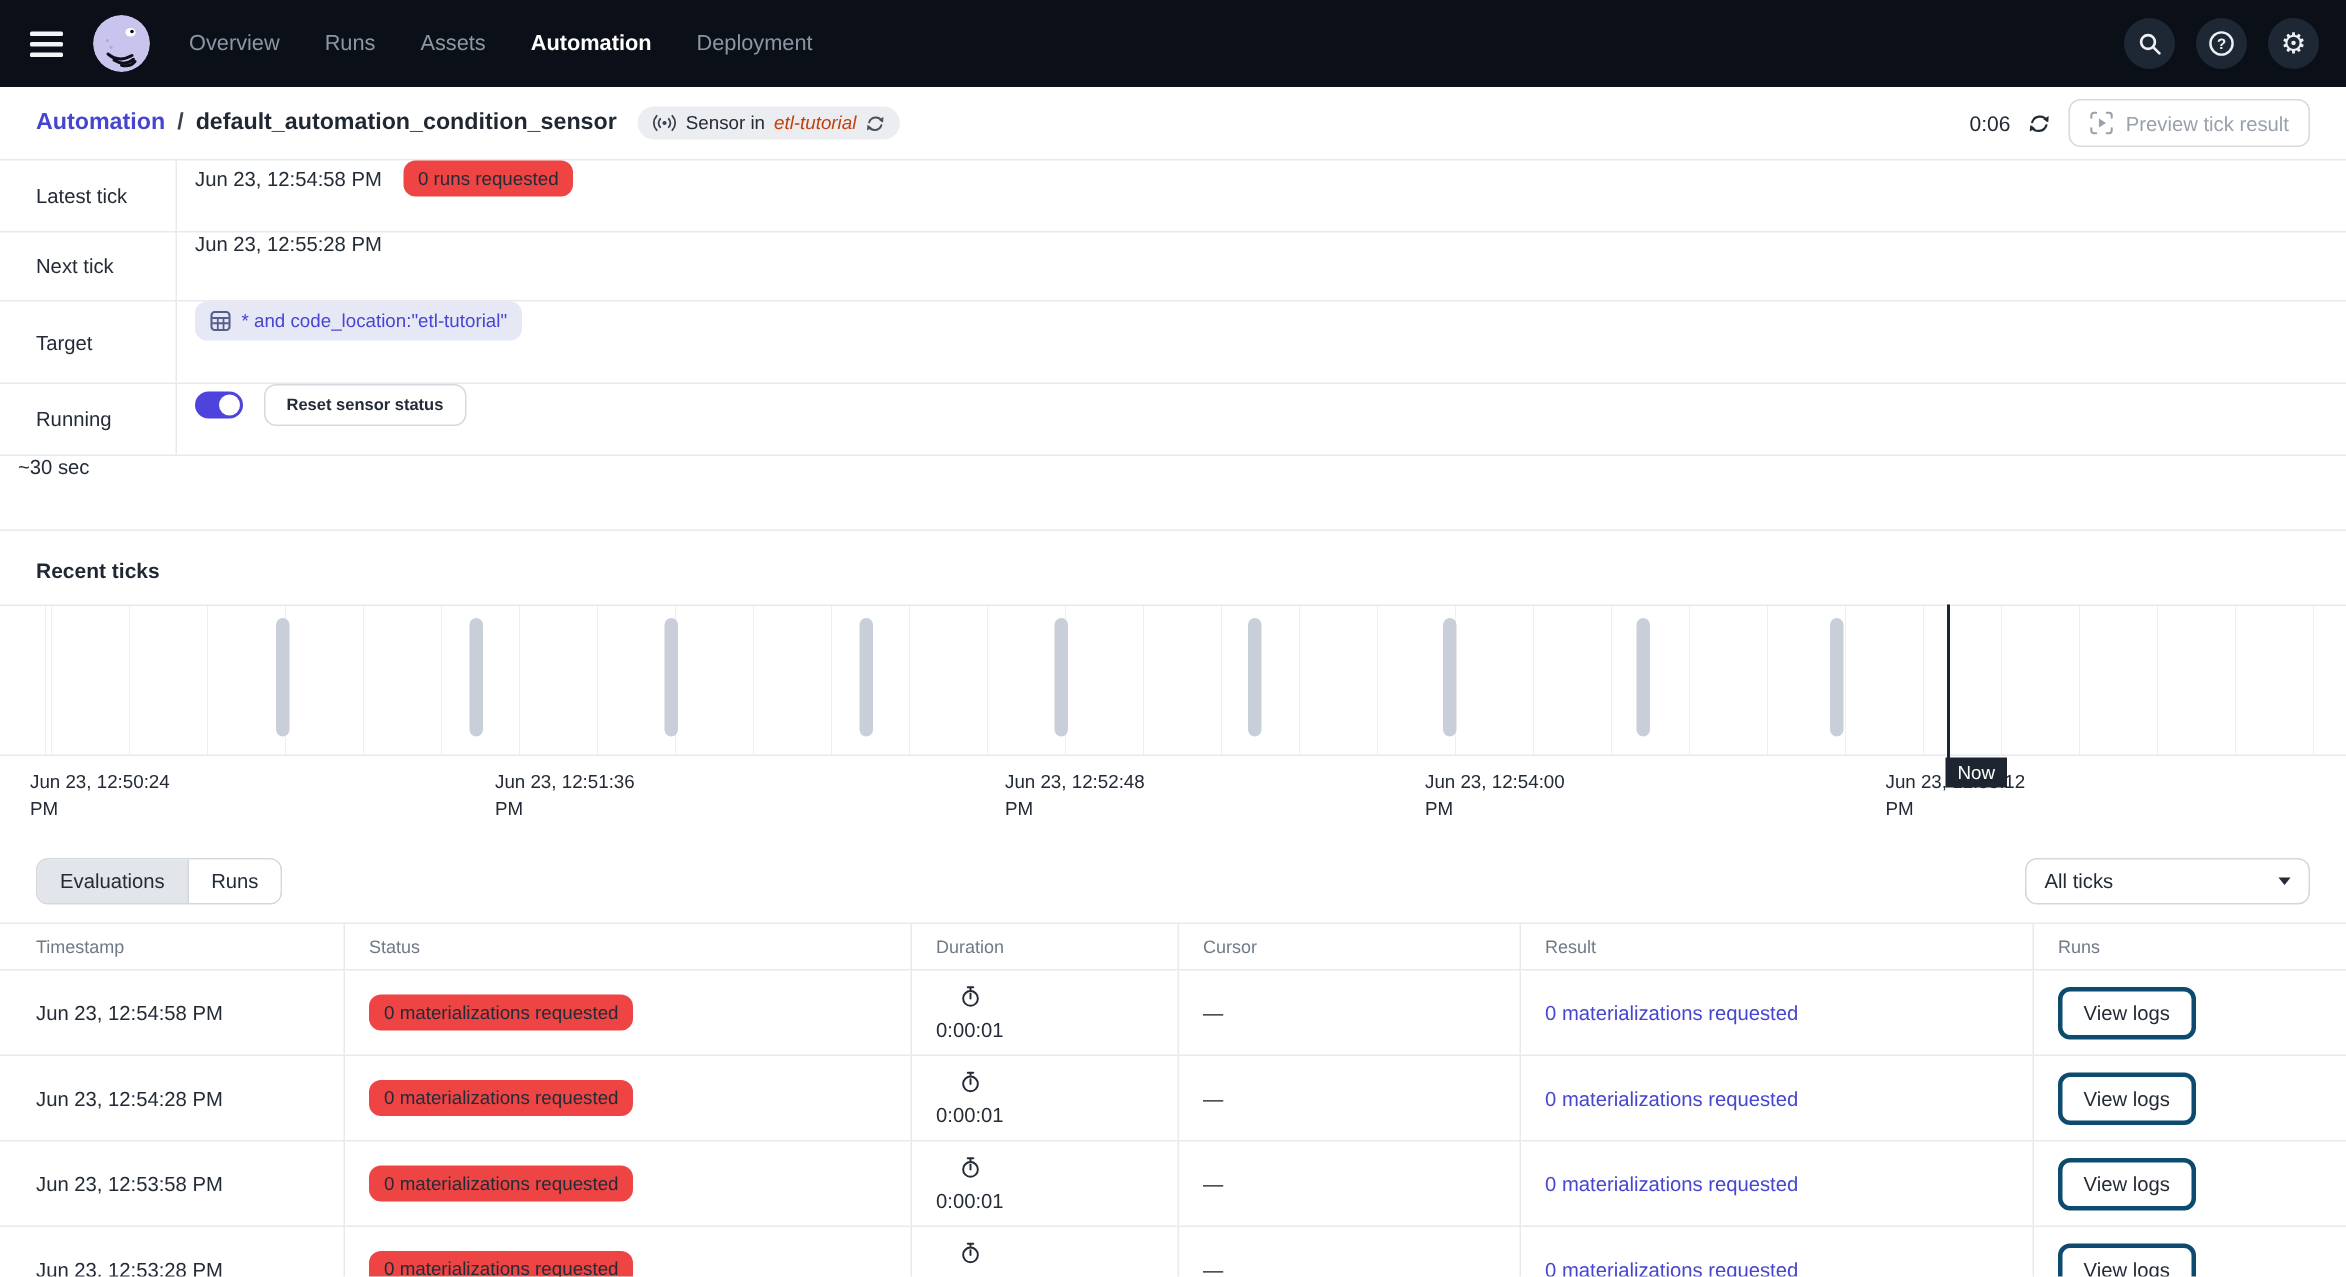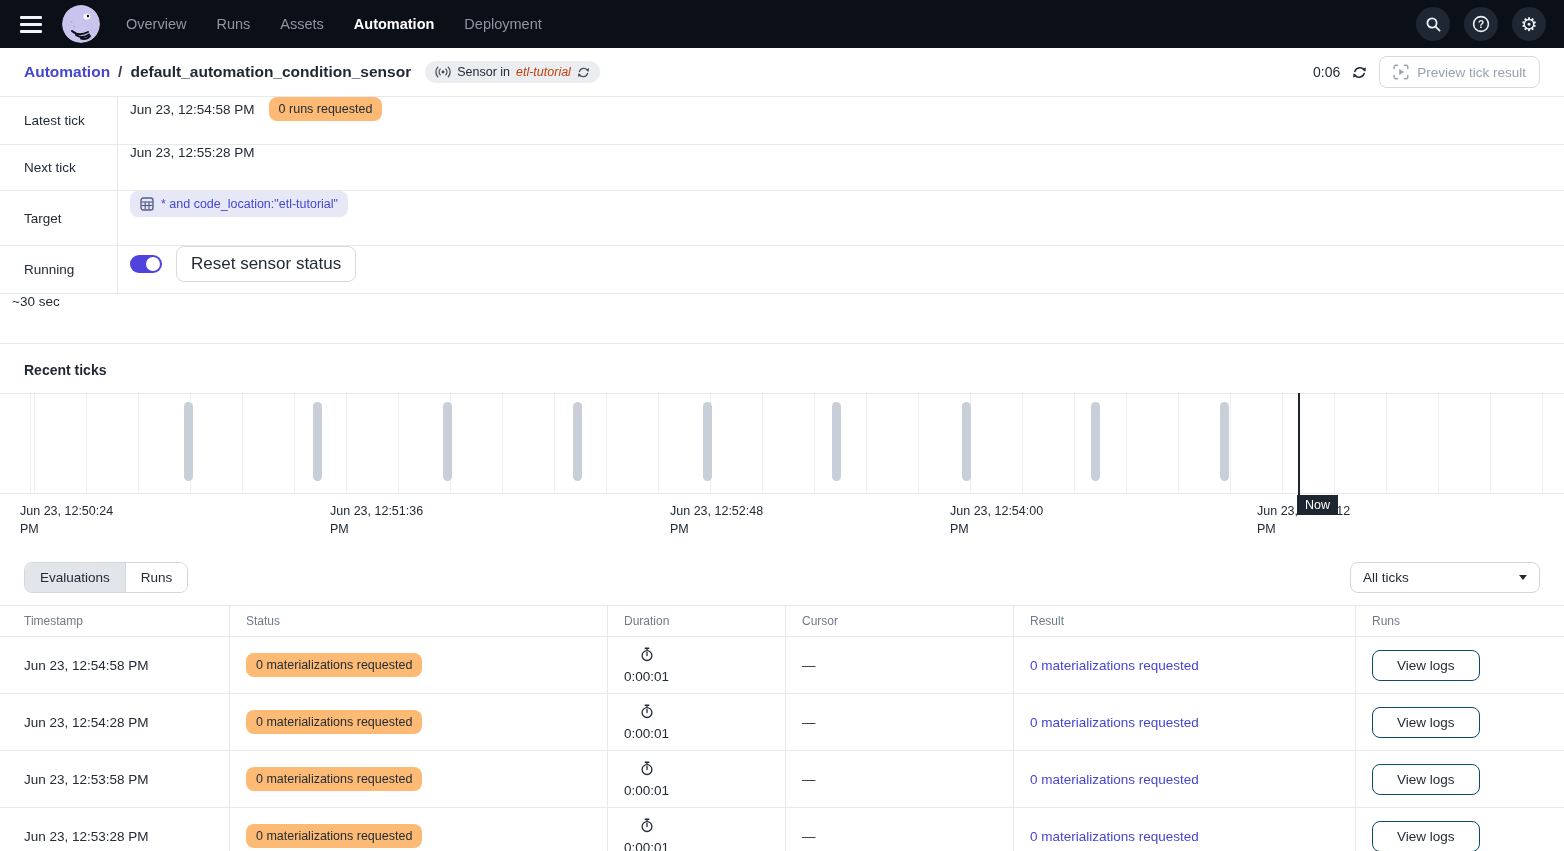--- a/index.html
+++ b/index.html
@@ -1,20 +1,20 @@
 <!DOCTYPE html>
 <html><head>
 <meta charset="utf-8">
 <style>
   * { margin:0; padding:0; box-sizing:border-box; }
   html,body { width:1564px; height:851px; overflow:hidden; background:#fff;
     font-family:"Liberation Sans", sans-serif; color:#1F2733; }
 
   
-  .nav { height:48px; background:#0B0F17; display:flex; align-items:center; padding:0 18px; }
+  .nav { height:58px; background:#0B0F17; display:flex; align-items:center; padding:0 18px; }
   .hamburger { width:28px; height:22px; display:flex; flex-direction:column; justify-content:center; gap:4px; cursor:pointer; margin-left:2px; }
   .hamburger span { display:block; width:22px; height:3px; background:#F2F4F7; border-radius:1px; }
   .logo { width:38px; height:38px; margin-left:14px; border-radius:50%; flex:none; }
   .nav-items { display:flex; align-items:center; gap:30px; margin-left:26px; }
   .nav-item { font-size:14.5px; color:#8C96A4; cursor:pointer; }
   .nav-item.active { color:#FFFFFF; font-weight:bold; }
   .nav-spacer { flex:1; }
   .nav-icons { display:flex; align-items:center; gap:14px; }
   .icon-circle { width:34px; height:34px; border-radius:50%; background:#1E2734; display:flex; align-items:center; justify-content:center; cursor:pointer; }
   .gear-glyph { font-family:"DejaVu Sans", sans-serif; font-size:19px; color:#EDF0F4; line-height:1; }
@@ -29,25 +29,25 @@
   .header-right { margin-left:auto; display:flex; align-items:center; gap:12px; }
   .countdown { font-size:14px; color:#232B36; }
   .refresh-btn { cursor:pointer; display:flex; align-items:center; }
   .preview-btn { display:flex; align-items:center; gap:8px; border:1px solid #D6DAE0; background:#fff; border-radius:8px; padding:7px 13px; font-size:13.5px; color:#99A1AB; cursor:default; }
 
   
   .detail-row { display:flex; align-items:flex-start; border-bottom:1px solid #E7E9EC; }
   .detail-label { width:118px; flex:none; align-self:stretch; display:flex; align-items:center; padding-left:24px; border-right:1px solid #E7E9EC; font-size:13.5px; color:#232B36; }
   .detail-value { display:flex; align-items:center; gap:14px; padding:0 12px; font-size:13.5px; color:#232B36; }
   .r1 { height:48px; } .r2 { height:46px; } .r3 { height:55px; } .r4 { height:48px; } .r5 { height:50px; }
-  .gray-pill { background:#fdba74; border-radius:8px; padding:5px 10px; font-size:12.5px; color:#232B36; white-space:nowrap; }
+  .gray-pill { background:#ef4444; border-radius:8px; padding:5px 10px; font-size:12.5px; color:#232B36; white-space:nowrap; }
   .target-pill { display:flex; align-items:center; gap:7px; background:#E7E8F6; border-radius:8px; padding:6px 10px; font-size:12.5px; color:#4645D1; cursor:pointer; }
   .toggle { width:32px; height:18px; border-radius:9px; background:#4F43DD; position:relative; cursor:pointer; flex:none; }
   .toggle .knob { position:absolute; right:2px; top:2px; width:14px; height:14px; border-radius:50%; background:#fff; }
-  .reset-btn { border:1px solid #D6DAE0; background:#fff; border-radius:8px; padding:7px 14px; font-size:17px; color:#232B36; cursor:pointer; }
+  .reset-btn { border:1px solid #D6DAE0; background:#fff; border-radius:8px; padding:7px 14px; font-size:11px; color:#232B36; cursor:pointer;font-weight:bold; }
 
   
   .section-heading { padding:18px 24px 15px 24px; font-size:14px; font-weight:bold; color:#1F2733; }
   .timeline-wrap { position:relative; }
   .tl-plot { position:relative; height:101px; border-top:1px solid #E7E9EC; border-bottom:1px solid #E7E9EC;
     background-image:repeating-linear-gradient(to right, #EDEFF2 0 1px, transparent 1px 52px);
     background-position:34px 0; }
   .tl-bar { position:absolute; top:8px; width:9px; height:79px; border-radius:4.5px; background:#C8CFD9; cursor:pointer; }
   .tl-axis { position:relative; height:55px; }
   .tl-label { position:absolute; top:8px; font-size:12.5px; color:#232B36; line-height:18px; white-space:nowrap; }
@@ -66,21 +66,21 @@
   .ticks-table { border-top:1px solid #E7E9EC; }
   .t-row { display:grid; grid-template-columns:230px 378px 178px 228px 342px 1fr; }
   .t-cell { border-right:1px solid #E7E9EC; display:flex; align-items:center; padding-left:16px; }
   .t-cell:first-child { padding-left:24px; }
   .t-cell:last-child { border-right:none; }
   .t-head { border-bottom:1px solid #E7E9EC; }
   .t-head .t-cell { height:30px; font-size:12px; color:#707A87; }
   .t-body .t-cell { height:56px; font-size:13.5px; color:#232B36; }
   .t-body { border-bottom:1px solid #E7E9EC; }
   .result-link { color:#4645D1; cursor:pointer; }
-  .viewlogs-btn { border:1px solid #0c4a6e; background:#fff; border-radius:8px; padding:7px 24px; font-size:13.5px; color:#232B36; cursor:pointer; }
+  .viewlogs-btn { border:3px solid #0c4a6e; background:#fff; border-radius:8px; padding:7px 14px; font-size:13.5px; color:#232B36; cursor:pointer; }
   .duration-cell { display:flex; align-items:center; gap:7px;flex-direction:column; }
   svg { display:block; }
 </style>
 </head>
 <body>
 
 <div class="nav">
   <div class="hamburger">
       <span></span>
       <span></span>

